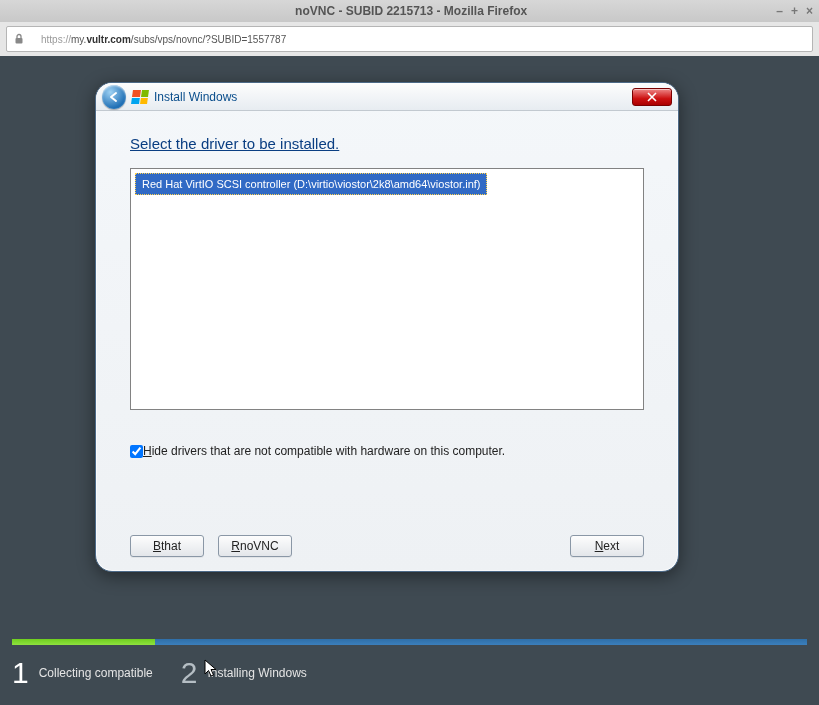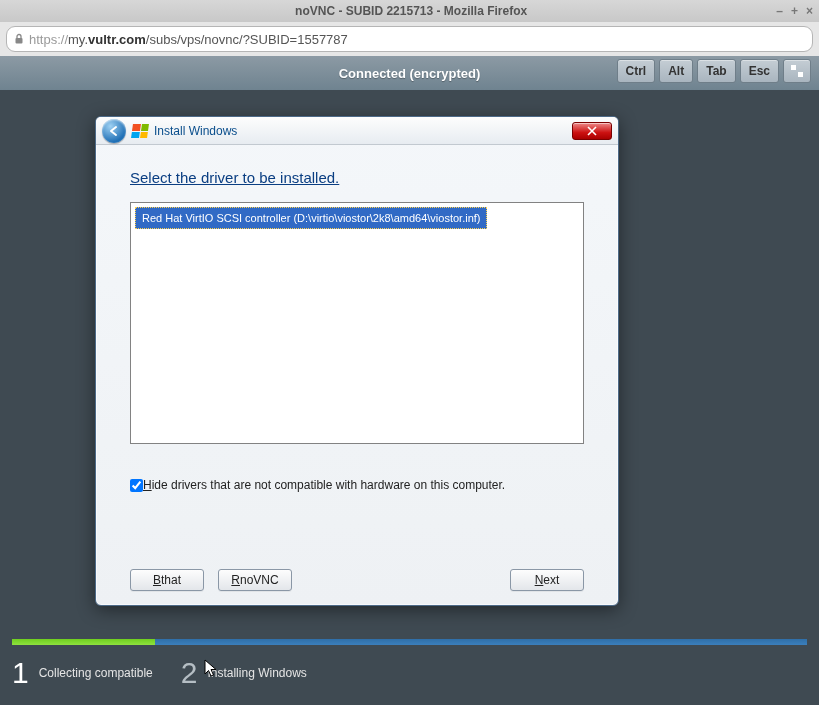--- a/index.html
+++ b/index.html
@@ -5,21 +5,21 @@
 * { box-sizing: border-box; margin: 0; padding: 0; font-family: "Segoe UI", Tahoma, sans-serif; }
 body { width: 819px; height: 705px; background: #cccccc; overflow: hidden; }
 
 
 .host-window { width: 819px; height: 705px; background: #e6e6e6; display: flex; flex-direction: column; }
 .host-titlebar { height: 22px; background: linear-gradient(#d7d7d7,#c8c8c8); display: flex; align-items: center; justify-content: space-between; padding: 0 6px; font-size: 12px; color: #555; font-weight: bold; }
 .host-title { flex: 1; text-align: center; }
 .host-wctl { display:flex; gap: 8px; color:#777; }
 .host-wctl span { cursor: default; }
 
-.host-addr { height: 26px; margin: 4px 6px; background: #fff; border: 1px solid #b5b5b5; border-radius: 9px; display: flex; align-items: center; padding: 0 6px; font-size: 13px; color: #555; gap:4px;}
+.host-addr { height: 26px; margin: 4px 6px; background: #fff; border: 1px solid #b5b5b5; border-radius: 2px; display: flex; align-items: center; padding: 0 6px; font-size: 10px; color: #555; gap:16px;}
 .lock { width:12px; height:12px; display:inline-block; }
 .addr-proto { color:#9a9a9a;}
 .addr-host-strong { color:#333; font-weight:bold;}
 
 
 .vnc-bar { height: 34px; background: linear-gradient(#8c9aa4,#6f8390); display:flex; align-items:center; justify-content:center; position:relative; color:#fff; font-size:13px; font-weight:bold; }
 .vnc-status { text-shadow:0 1px 1px rgba(0,0,0,.3);}
 .vnc-keys { position:absolute; right:8px; top:3px; display:flex; gap:4px;}
 .vnc-key { background: linear-gradient(#c4cdd4,#a9b5bf); border:1px solid #6f7e89; border-radius:3px; padding:4px 8px; font-size:12px; color:#333; font-weight:bold; box-shadow: inset 0 1px 0 rgba(255,255,255,.4);}
 .vnc-key.sm { padding:4px 6px; display:flex; align-items:center; justify-content:center;}
@@ -32,21 +32,21 @@
 .prog-strip { position:absolute; left:12px; right:12px; bottom:60px; height:6px; background:linear-gradient(#2f6fa8,#3b7fbc); }
 .prog-strip .fill { height:100%; width:18%; background:linear-gradient(#6fcf1f,#8fe23f);}
 .footer-steps { position:absolute; left:12px; right:12px; bottom:6px; height:52px; display:flex; align-items:center; color:#fff; font-size:12px; gap:28px;}
 .step { display:flex; align-items:center; gap:10px;}
 .step .num { font-family: "Segoe UI Light","Segoe UI",sans-serif; font-size:30px; font-weight:300; color:#fff;}
 .step .num.dim { color:#b5bec4;}
 .step .label { color:#e5e5e5;}
 .cursor-arrow { position:absolute; left:204px; bottom:22px; }
 
 
-.dialog { position:absolute; left:95px; top:26px; width:524px; height:490px; background:linear-gradient(#f4f7fa,#eef1f4); border:1px solid #4d6a88; border-radius:6px; box-shadow: 0 4px 18px rgba(0,0,0,.45), inset 0 0 0 1px rgba(255,255,255,.6); overflow:hidden;}
+.dialog { position:absolute; left:95px; top:26px; width:584px; height:490px; background:linear-gradient(#f4f7fa,#eef1f4); border:1px solid #4d6a88; border-radius:17px; box-shadow: 0 4px 18px rgba(0,0,0,.45), inset 0 0 0 1px rgba(255,255,255,.6); overflow:hidden;}
 .dialog-hdr { height:28px; background:linear-gradient(#fdfdfd,#e7ecf1); border-bottom:1px solid #c2c9d0; display:flex; align-items:center; padding:0 6px; gap:6px;}
 .back-btn { width:24px; height:24px; border-radius:50%; background:radial-gradient(circle at 35% 30%, #9ed1f3, #1f6fb5 70%); box-shadow: inset 0 1px 2px rgba(255,255,255,.7), 0 1px 1px rgba(0,0,0,.3); display:flex; align-items:center; justify-content:center; }
 .back-btn svg { display:block;}
 .win-flag { width:16px; height:14px; display:grid; grid-template-columns:1fr 1fr; grid-template-rows:1fr 1fr; gap:1px; transform: skewX(-8deg);}
 .win-flag span:nth-child(1){background:#f25022;}
 .win-flag span:nth-child(2){background:#7fba00;}
 .win-flag span:nth-child(3){background:#00a4ef;}
 .win-flag span:nth-child(4){background:#ffb900;}
 .dlg-title { font-size:12px; color:#0a4e8c;}
 .close-btn { margin-left:auto; width:40px; height:18px; background:linear-gradient(#e88,#c11 60%,#a00); border:1px solid #7a0000; border-radius:3px; display:flex; align-items:center; justify-content:center; box-shadow: inset 0 1px 0 rgba(255,255,255,.5);}
@@ -84,35 +84,20 @@
       <svg viewBox="0 0 12 12" width="12" height="12">
           <rect x="2.5" y="5" width="7" height="5.5" rx="1" fill="#888"></rect>
           <path d="M4 5 V3.5 a2 2 0 0 1 4 0 V5" fill="none" stroke="#888" stroke-width="1.3"></path>
         </svg>
     </span>
     <span>
       <span class="addr-proto">https://</span><span>my.</span><span class="addr-host-strong">vultr.com</span><span>/subs/vps/novnc/?SUBID=1557787</span>
     </span>
   </div>
 
-  <div class="vnc-bar">
-    <span class="vnc-status">Connected (encrypted)</span>
-    <div class="vnc-keys">
-      <div class="vnc-key">Ctrl</div>
-      <div class="vnc-key">Alt</div>
-      <div class="vnc-key">Tab</div>
-      <div class="vnc-key">Esc</div>
-      <div class="vnc-key sm">
-        <svg width="14" height="14" viewBox="0 0 14 14">
-            <rect x="1" y="1" width="5" height="5" fill="#fff"></rect>
-            <rect x="8" y="8" width="5" height="5" fill="#fff"></rect>
-          </svg>
-      </div>
-    </div>
-  </div>
 
   <div class="guest">
 
     <div class="dialog">
       <div class="dialog-hdr">
         <div class="back-btn">
           <svg width="14" height="14" viewBox="0 0 14 14">
               <path d="M9 3 L4 7 L9 11" fill="none" stroke="#fff" stroke-width="2" stroke-linecap="round" stroke-linejoin="round"></path>
             </svg>
         </div>

